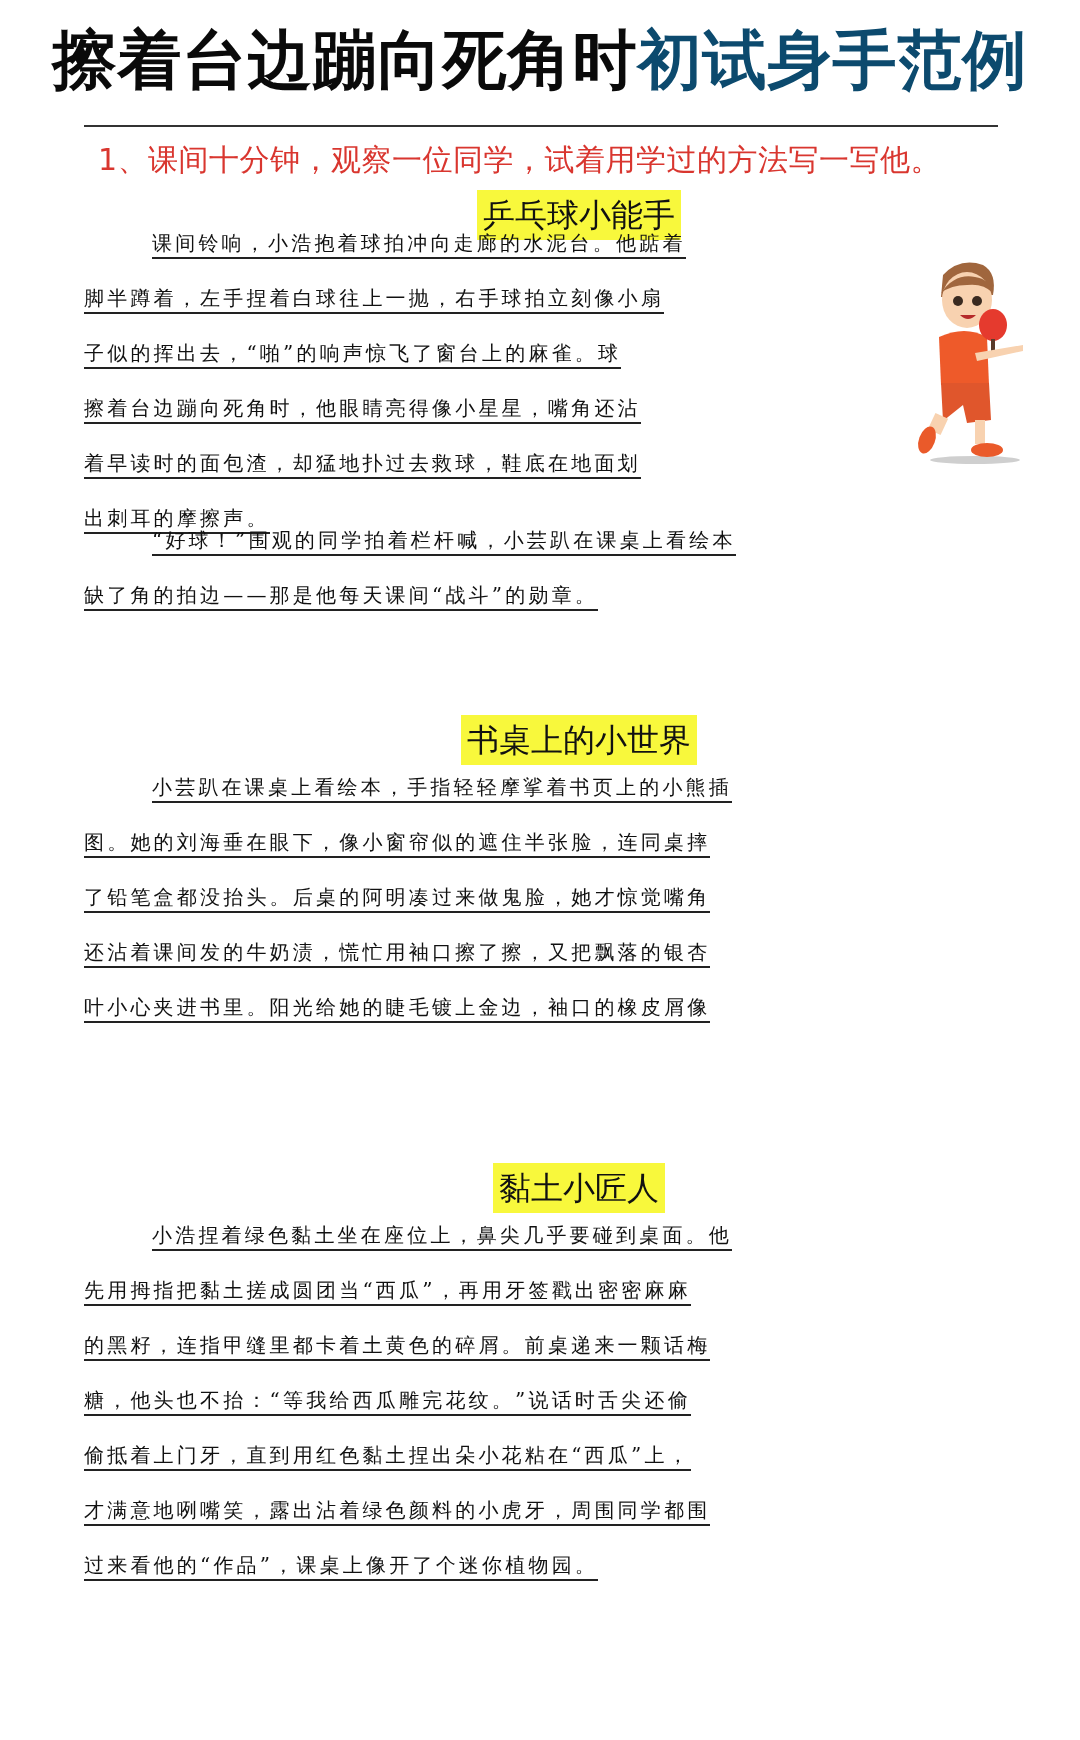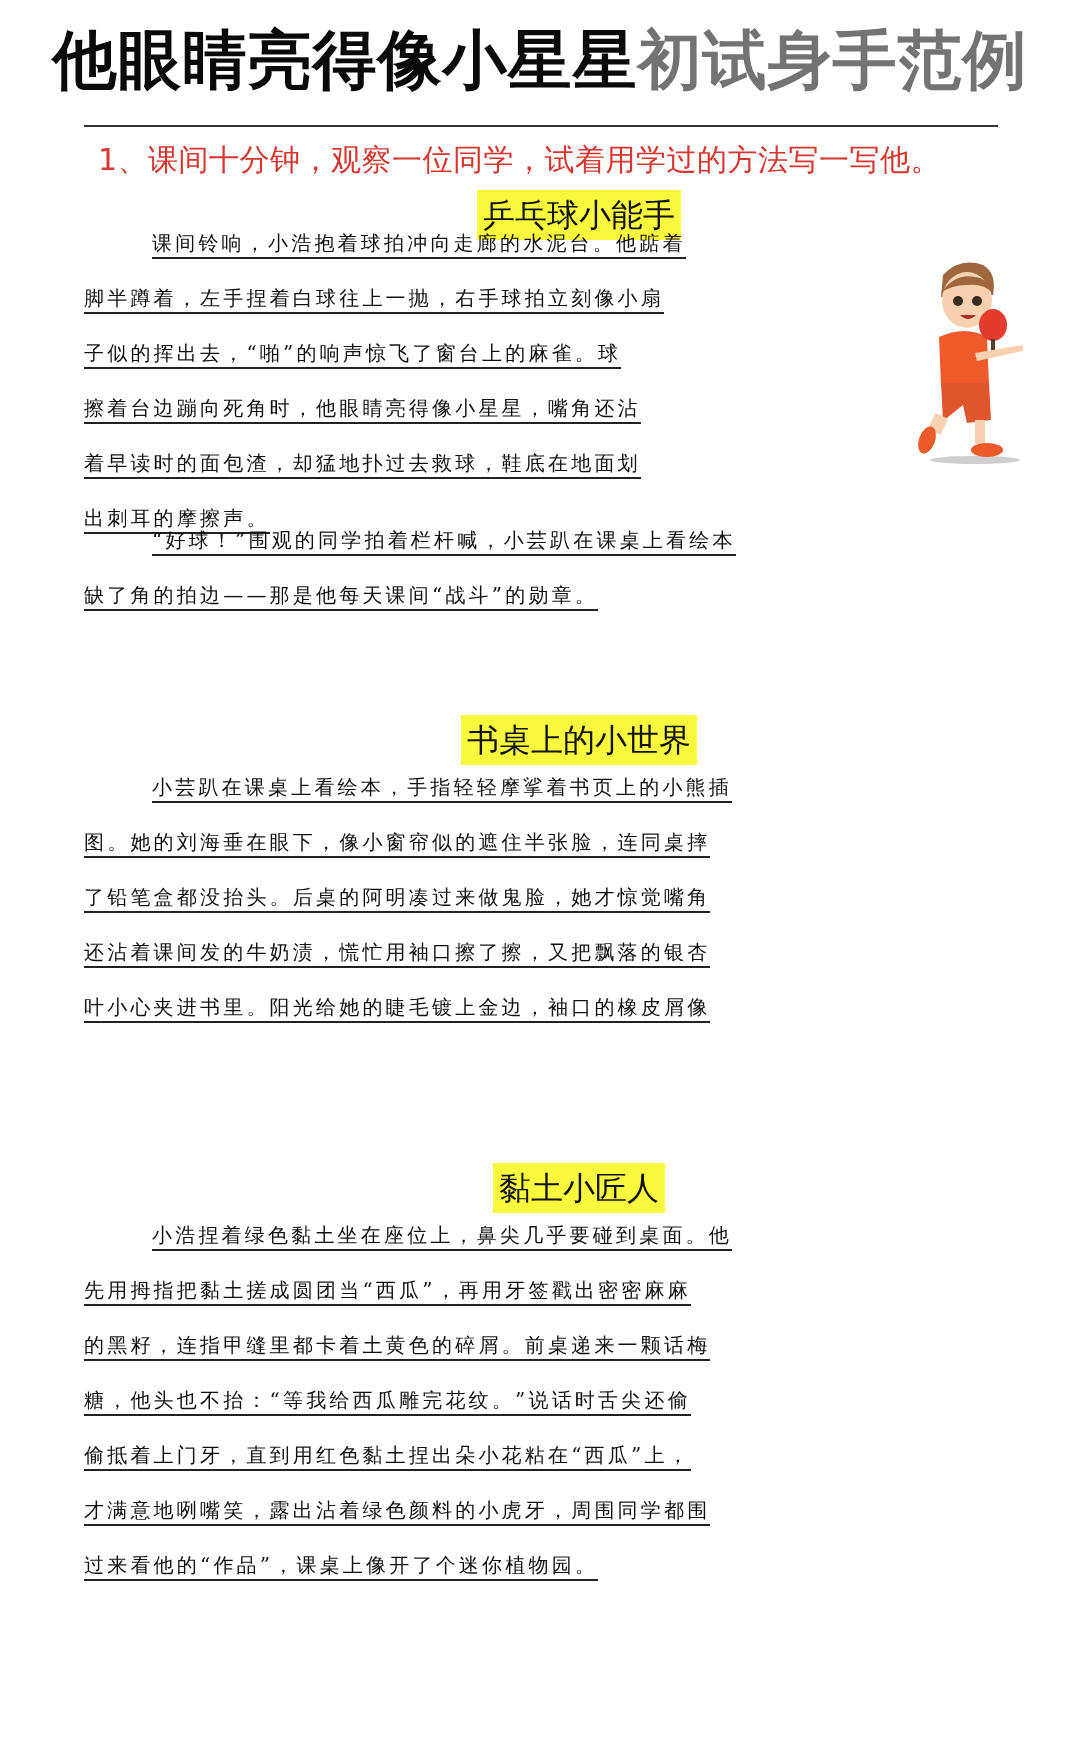--- a/index.html
+++ b/index.html
@@ -1,38 +1,38 @@
 <!DOCTYPE html>
 <html><head>
 <meta charset="utf-8">
 <style>
   html, body { margin:0; padding:0; background:#ffffff; }
   body { width:1080px; height:1740px; position:relative; overflow:hidden;
          font-family:"DejaVu Serif", "Liberation Serif", serif; color:#111; }
   .title { position:absolute; top:22px; left:0; width:1080px; text-align:center;
            font-family:"DejaVu Serif", serif; font-weight:bold; font-size:64px; letter-spacing:1px; line-height:76px; }
   .title .black { color:#0a0a0a; }
-  .title .blue { color:#737373; }
+  .title .blue { color:#0c4a6e; }
   .rule { position:absolute; top:125px; left:84px; width:914px; height:2px; background:#333; }
   .prompt { position:absolute; top:138px; left:98px; width:940px;
             font-family:"DejaVu Sans", sans-serif; font-size:30px; color:#d9362f; line-height:44px; letter-spacing:0.5px; }
   .heading { position:absolute; left:0; width:1080px; text-align:center;margin-left:39px; }
   .heading span { display:inline-block; background:#f8f83c; padding:2px 6px;
                   font-family:"DejaVu Sans", sans-serif; font-size:32px; line-height:46px; color:#111; }
   .para { position:absolute; left:84px; font-family:"DejaVu Serif", serif; font-size:20px; }
   .line { height:55px; line-height:50px; white-space:nowrap; letter-spacing:3.2px; }
   .line span { border-bottom:2px solid #222; padding-bottom:2px; }
   .line.indent { padding-left:68px; }
   .boy { position:absolute; left:905px; top:255px; width:130px; height:215px; }
 </style>
 </head>
 <body>
 
 <div class="title">
-  <span class="black">他眼睛亮得像小星星</span><span class="blue">初试身手范例</span>
+  <span class="black">擦着台边蹦向死角时</span><span class="blue">初试身手范例</span>
 </div>
 <div class="rule"></div>
 <div class="prompt">1、课间十分钟，观察一位同学，试着用学过的方法写一写他。</div>
 
 <div class="heading" style="top:190px;">
   <span>乒乓球小能手</span>
 </div>
 <div class="para" style="top:218px; width:760px;">
   <div class="line indent"><span>课间铃响，小浩抱着球拍冲向走廊的水泥台。他踮着</span></div>
   <div class="line"><span>脚半蹲着，左手捏着白球往上一抛，右手球拍立刻像小扇</span></div>

